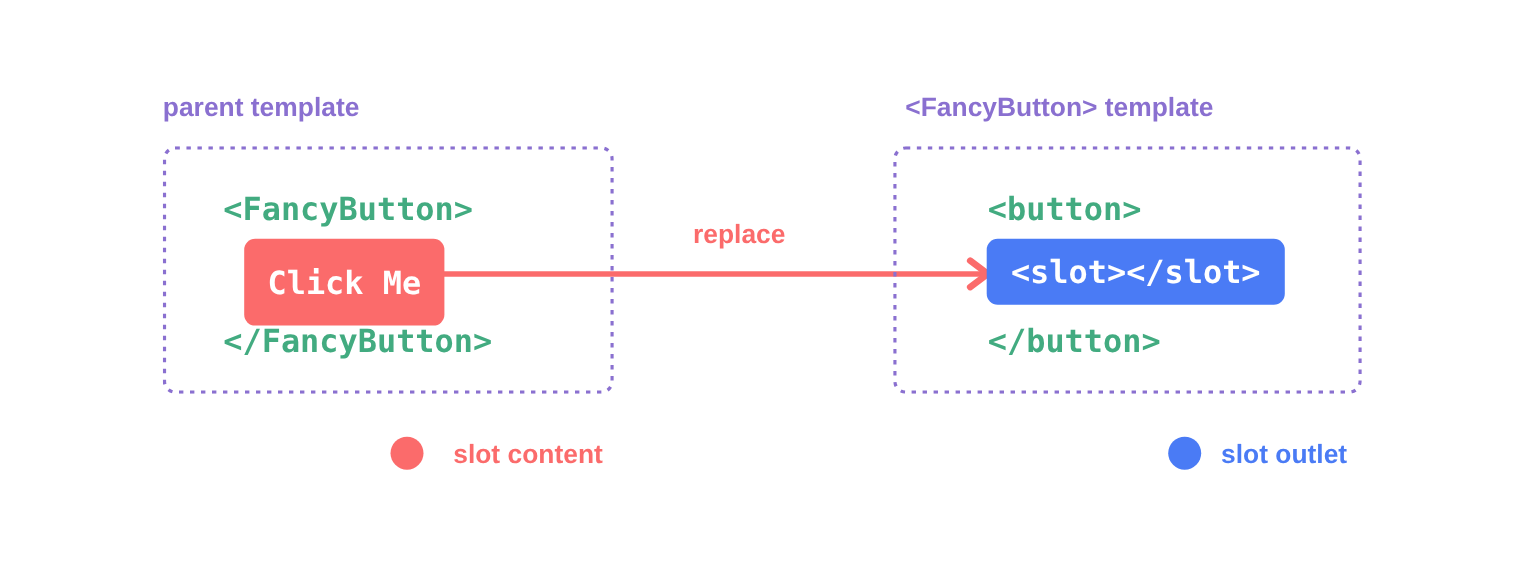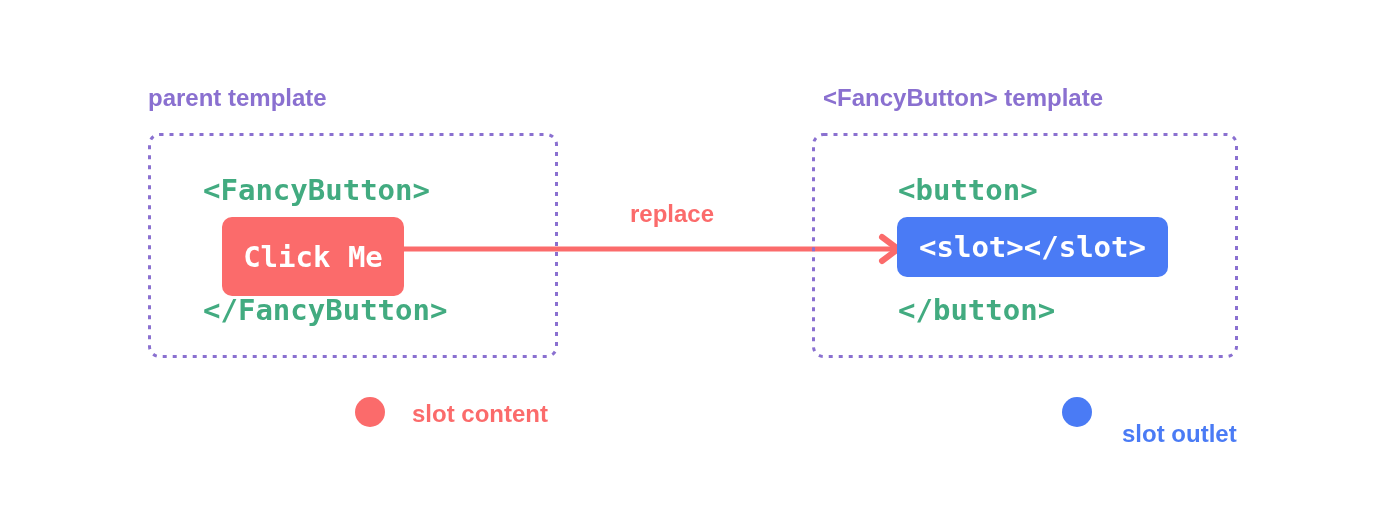--- a/index.html
+++ b/index.html
@@ -95,15 +95,15 @@
     <div class="chip blue-bg">
       <span>&lt;slot&gt;&lt;/slot&gt;</span>
     </div>
     <div class="code green" style="left:86px; top:160px;">&lt;/button&gt;</div>
   </div>
 
   <div class="legend-dot red-bg"></div>
   <div class="label red" style="left:412px; top:400px;">slot content</div>
 
   <div class="legend-dot blue-bg"></div>
-  <div class="label blue" style="left:1110px; top:420px;margin-left:12px;">slot outlet</div>
+  <div class="label blue" style="left:1110px; top:400px;">slot outlet</div>
 
 </div>
 
 </body></html>

